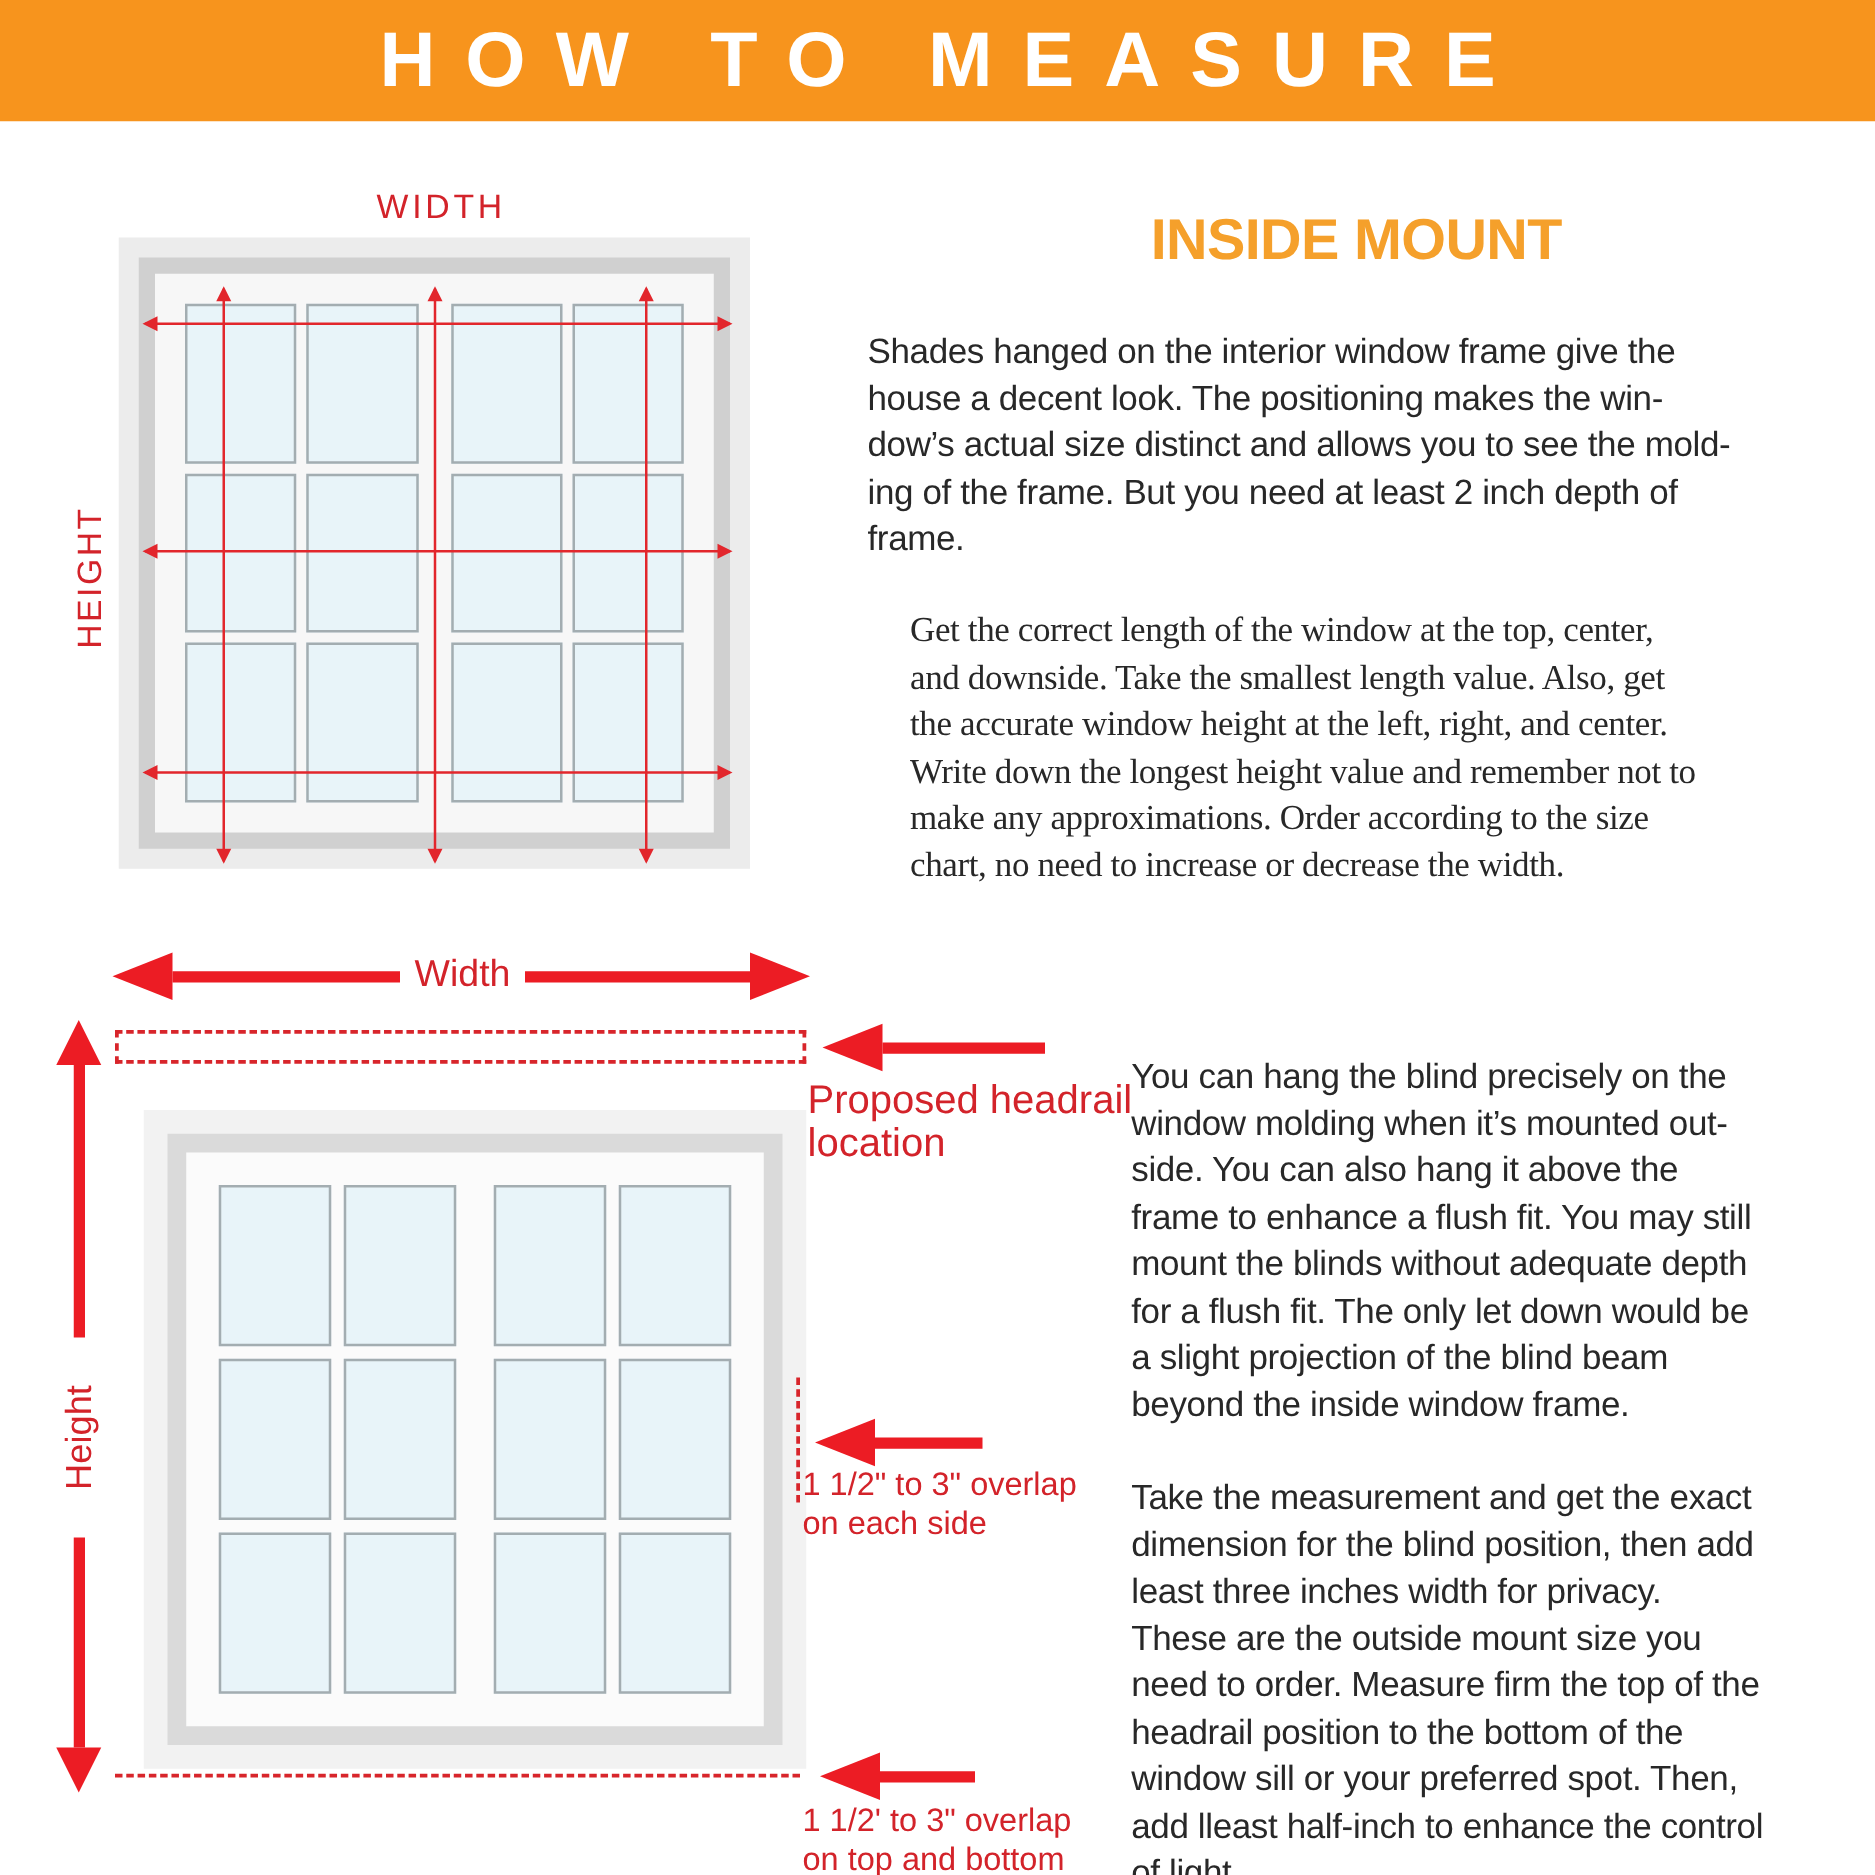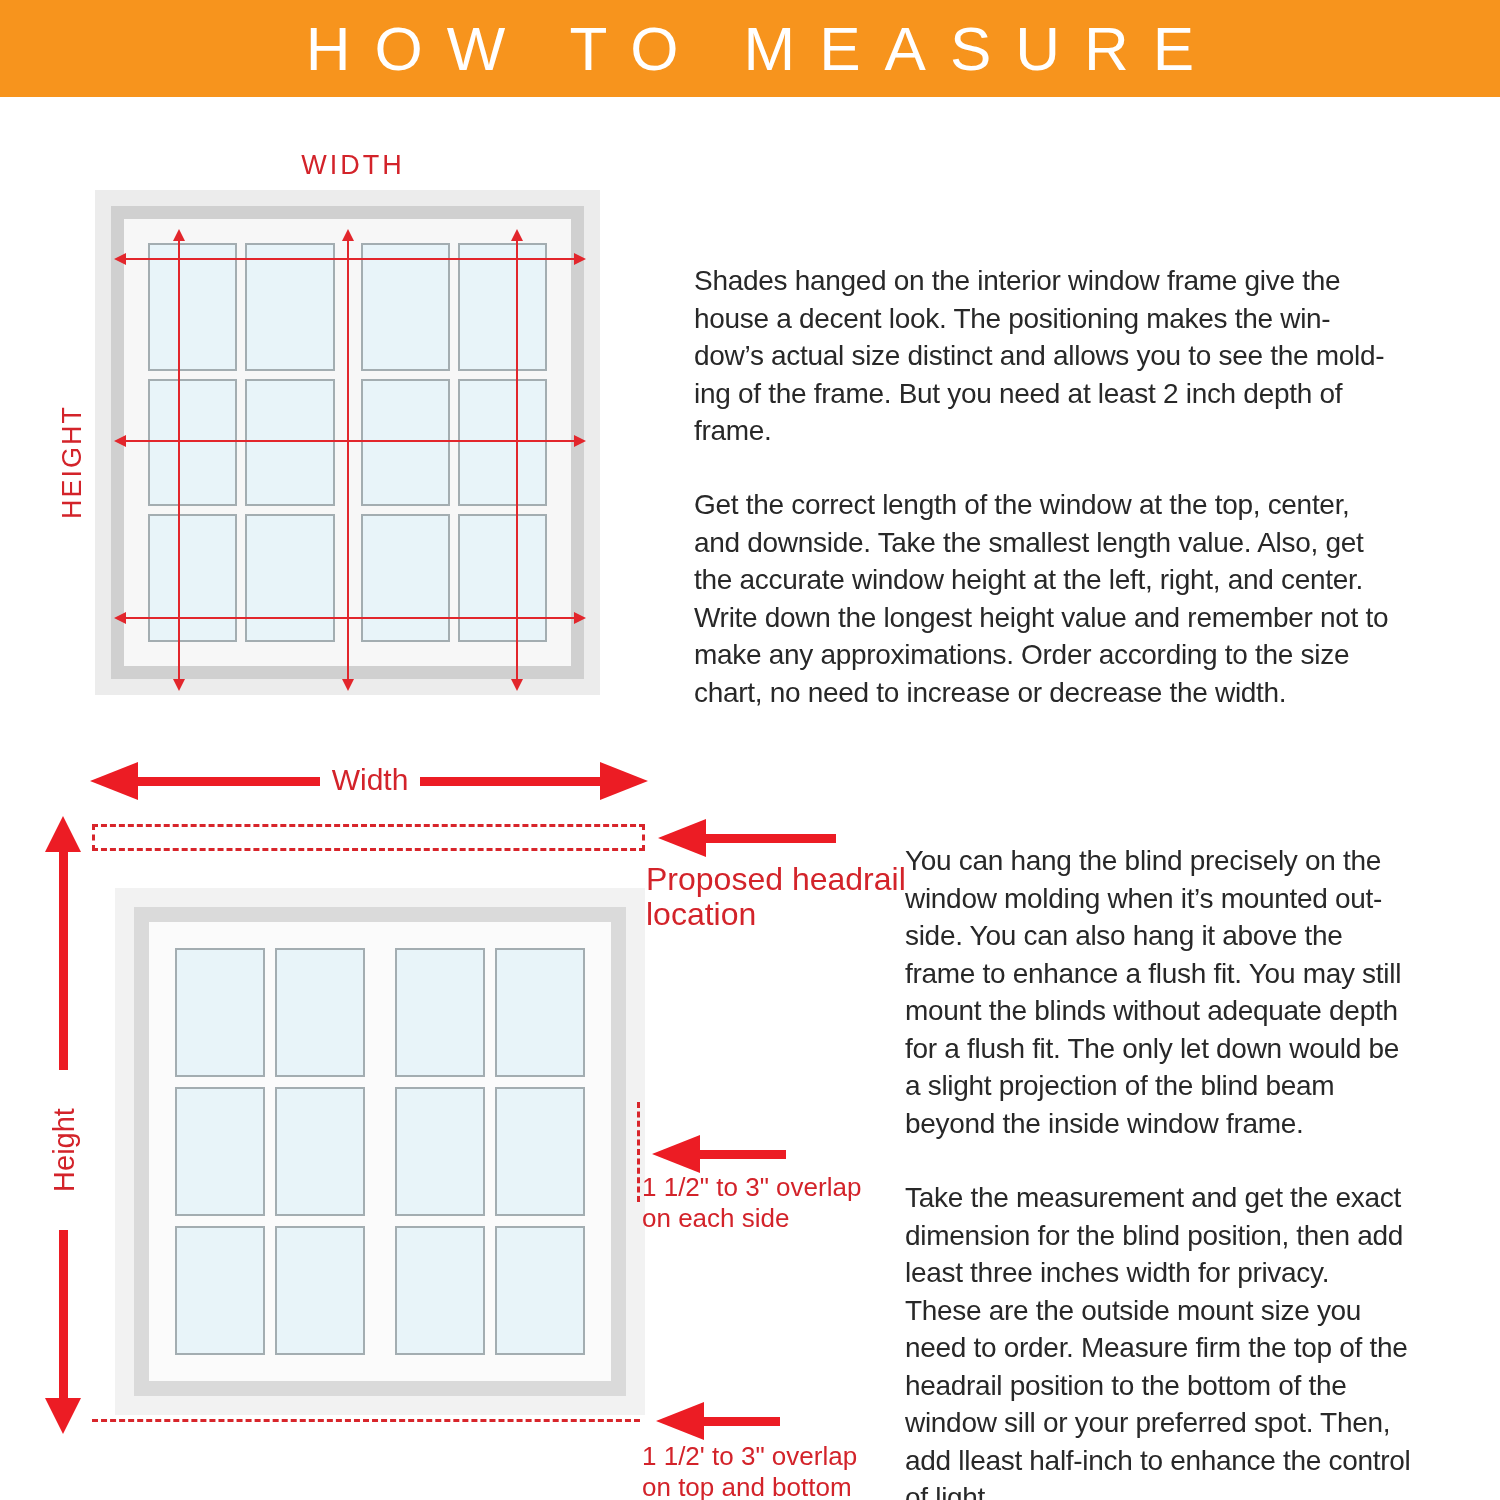--- a/index.html
+++ b/index.html
@@ -8,21 +8,21 @@
     position:relative; width:1500px; height:1500px; background:#ffffff;
     overflow:hidden; font-family:"Liberation Sans", sans-serif;
   }
 
   
   .banner {
     position:absolute; left:0; top:0; width:1500px; height:97px;
     background:#F7941D; display:flex; align-items:center; justify-content:center;
   }
   .banner-title {
-    color:#ffffff; font-size:62px; font-weight:normal; letter-spacing:24px;
+    color:#ffffff; font-size:62px; font-weight:bold; letter-spacing:24px;
     white-space:nowrap; padding-left:24px;
   }
 
   
   .pre { white-space:pre; }
   .red-label { color:#D3232A; }
   .body-text {
     position:absolute; color:#282828; font-size:28px; line-height:37.5px;
     letter-spacing:-0.3px;
     margin-top:16px;
@@ -145,26 +145,27 @@
     </div>
   </div>
 
   <div class="arr-h" style="left:116px; top:258px; width:468px;"></div>
   <div class="arr-h" style="left:116px; top:440px; width:468px;"></div>
   <div class="arr-h" style="left:116px; top:617px; width:468px;"></div>
   <div class="arr-v" style="left:178px; top:231px; height:458px;"></div>
   <div class="arr-v" style="left:347px; top:231px; height:458px;"></div>
   <div class="arr-v" style="left:516px; top:231px; height:458px;"></div>
 
+  <div class="section-heading" style="left:690px; top:164px; width:790px;">INSIDE MOUNT</div>
   <div class="body-text pre" style="left:694px; top:246px;">Shades hanged on the interior window frame give the
 house a decent look. The positioning makes the win-
 dow’s actual size distinct and allows you to see the mold-
 ing of the frame. But you need at least 2 inch depth of
 frame.</div>
-  <div class="body-text pre" style="left:694px; top:470px;">Get the correct length of the window at the top, center,
+  <div class="body-text pre" style="left:728px; top:470px;font-family:Liberation Serif, serif;">Get the correct length of the window at the top, center,
 and downside. Take the smallest length value. Also, get
 the accurate window height at the left, right, and center.
 Write down the longest height value and remember not to
 make any approximations. Order according to the size
 chart, no need to increase or decrease the width.</div>
 
   <div class="tarrow head-left" style="left:138px; top:777px; width:182px;"></div>
   <div class="tarrow head-right" style="left:420px; top:777px; width:180px;"></div>
   <div class="lbl-width-bottom red-label">Width</div>
 

